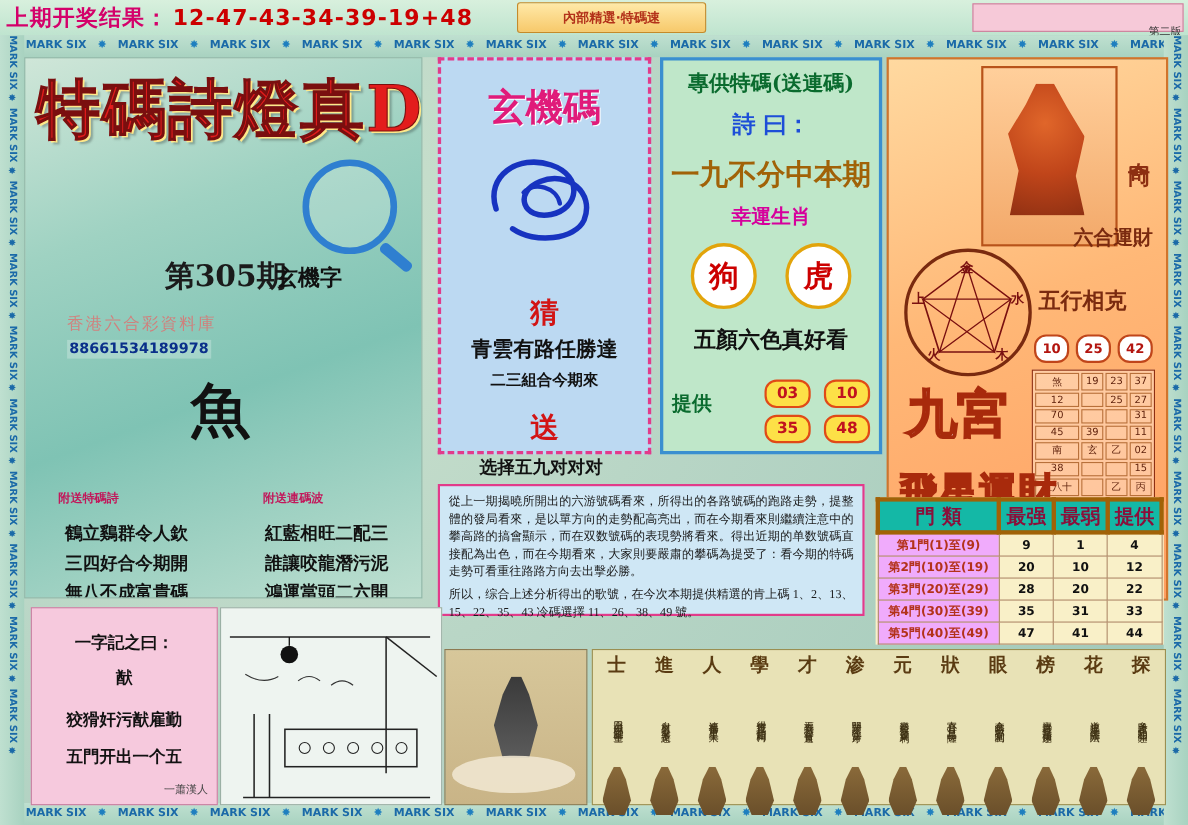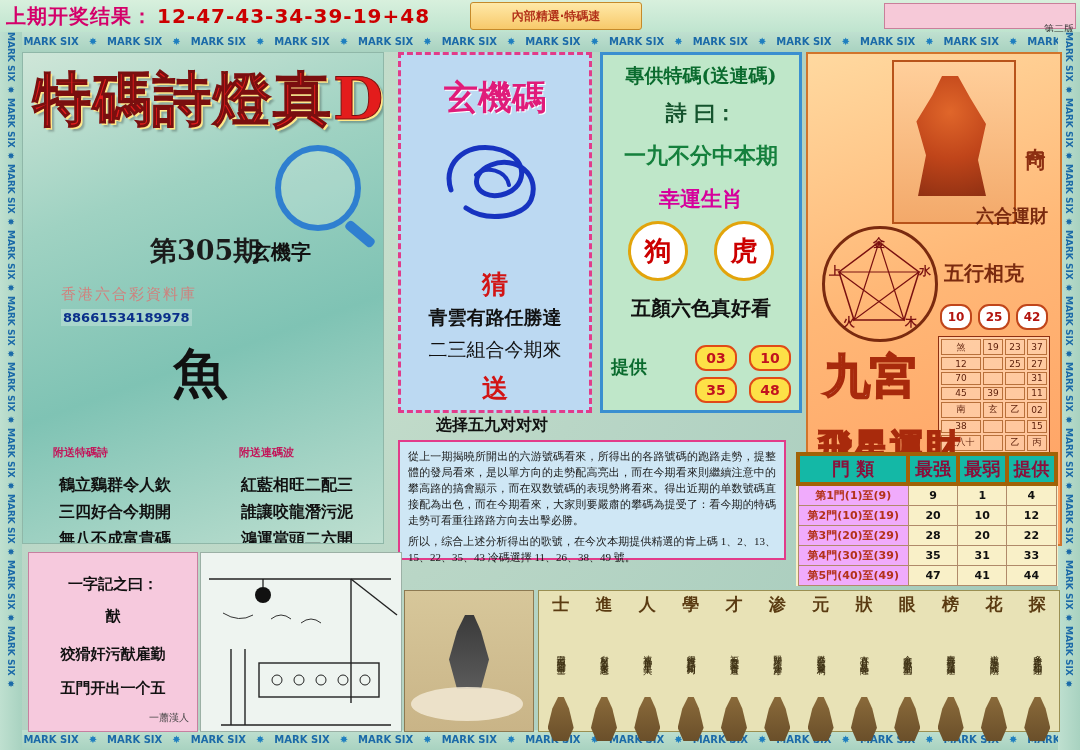--- a/index.html
+++ b/index.html
@@ -77,37 +77,37 @@
   .bluebox{position:absolute;left:398px;top:52px;width:188px;height:355px;
            background:#bcd9f2;border:3px dashed #e23b8a;}
   .bluebox .t{position:absolute;left:0;right:0;top:20px;text-align:center;font-size:34px;font-weight:bold;
            color:#e01b7a;font-family:"DejaVu Serif","Liberation Serif",serif;
            text-shadow:1px 1px 0 #fff;}
   .bluebox .scribble{position:absolute;left:30px;top:75px;width:130px;height:100px;}
   .bluebox .guess{position:absolute;left:0;right:0;top:212px;text-align:center;font-size:26px;
            font-weight:bold;color:#d21414;font-family:"DejaVu Serif","Liberation Serif",serif;}
   .bluebox .l1{position:absolute;left:0;right:0;top:250px;text-align:center;font-size:19px;font-weight:bold;
            color:#111;font-family:"DejaVu Serif","Liberation Serif",serif;}
-  .bluebox .l2{position:absolute;left:0;right:0;top:282px;text-align:center;font-size:19px;font-weight:normal;
+  .bluebox .l2{position:absolute;left:0;right:0;top:282px;text-align:center;font-size:14px;font-weight:bold;
            color:#111;font-family:"DejaVu Serif","Liberation Serif",serif;}
   .bluebox .song{position:absolute;left:0;right:0;top:316px;text-align:center;font-size:26px;font-weight:bold;
            color:#d21414;font-family:"DejaVu Serif","Liberation Serif",serif;}
   .pickline{position:absolute;left:398px;top:415px;width:188px;text-align:center;font-size:16px;
            font-weight:bold;color:#111;font-family:"DejaVu Serif","Liberation Serif",serif;}
 
   
   .greenbox{position:absolute;left:600px;top:52px;width:196px;height:355px;
            background:#bfe7c9;border:3px solid #3a8fd0;}
   .greenbox .hdr{position:absolute;left:0;right:0;top:8px;text-align:center;font-size:19px;font-weight:bold;
            color:#0a6b2e;font-family:"DejaVu Serif","Liberation Serif",serif;}
   .greenbox .shi{position:absolute;left:0;right:0;top:44px;text-align:center;font-size:21px;font-weight:bold;
-           color:#14532d;font-family:"DejaVu Serif","Liberation Serif",serif;}
-  .greenbox .poem{position:absolute;left:0;right:0;top:86px;text-align:center;font-size:22px;font-weight:bold;
-           color:#15803d;font-family:Liberation Mono, monospace;}
-  .greenbox .sub{position:absolute;left:0;right:0;top:130px;text-align:center;font-size:21px;font-weight:bold;
+           color:#1d4ed8;font-family:"DejaVu Serif","Liberation Serif",serif;}
+  .greenbox .poem{position:absolute;left:0;right:0;top:86px;text-align:center;font-size:26px;font-weight:bold;
+           color:#a16207;font-family:Liberation Mono, monospace;}
+  .greenbox .sub{position:absolute;left:0;right:0;top:130px;text-align:center;font-size:18px;font-weight:bold;
            color:#d6009c;font-family:"DejaVu Serif","Liberation Serif",serif;}
   .zodiacs{position:absolute;left:0;right:0;top:166px;display:flex;justify-content:center;gap:26px;}
   .zod{width:54px;height:54px;border-radius:50%;border:3px solid #e2a40b;background:#fff;
        display:flex;align-items:center;justify-content:center;font-size:27px;font-weight:bold;color:#c00;
        font-family:"DejaVu Serif","Liberation Serif",serif;}
   .greenbox .five{position:absolute;left:0;right:0;top:240px;text-align:center;font-size:20px;font-weight:bold;
        color:#111;font-family:"DejaVu Serif","Liberation Serif",serif;}
   .greenbox .prov{position:absolute;left:8px;top:300px;font-size:18px;font-weight:bold;color:#0a6b2e;
        font-family:"DejaVu Serif","Liberation Serif",serif;}
   .ballrow{position:absolute;right:8px;display:flex;gap:12px;}

